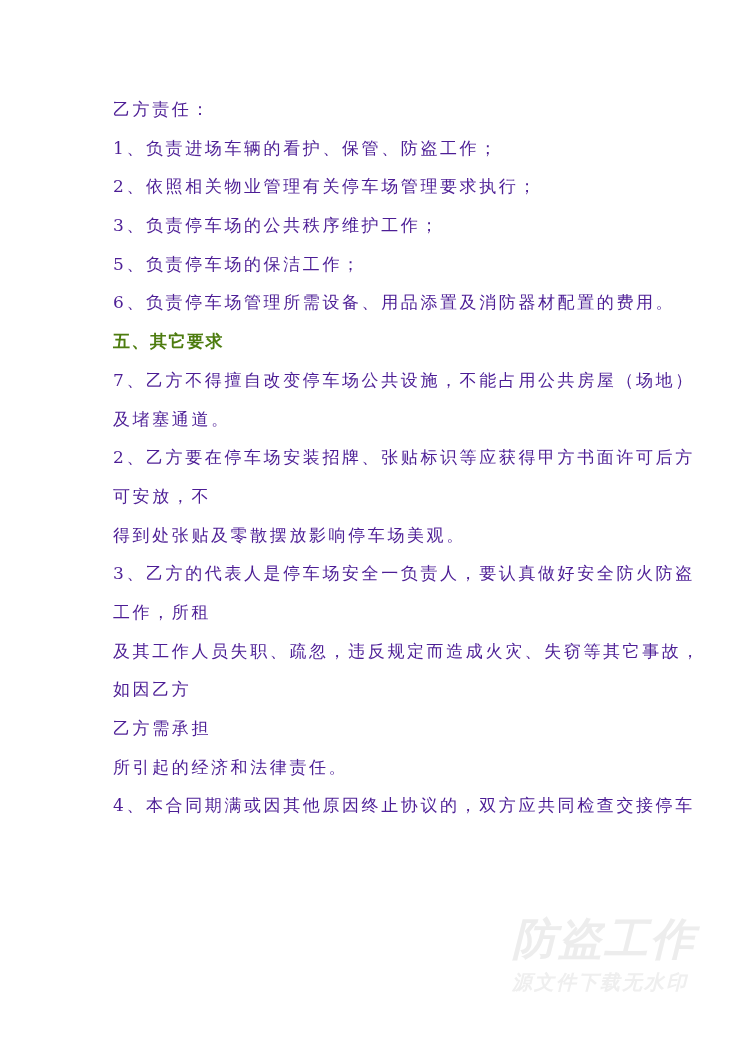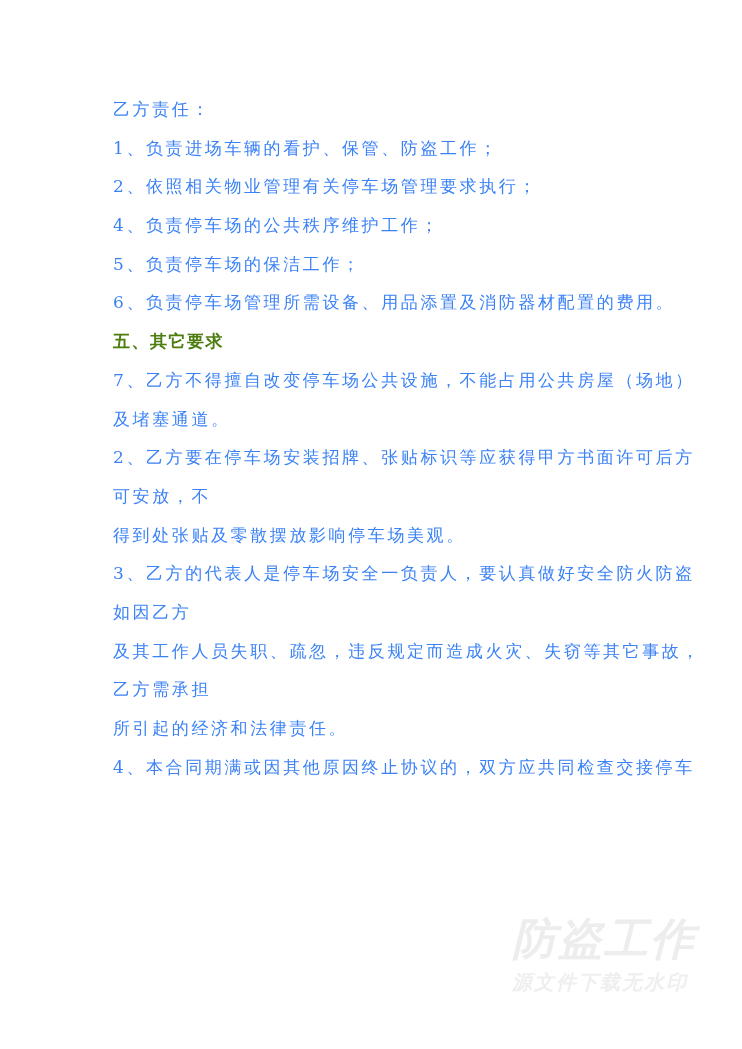--- a/index.html
+++ b/index.html
@@ -27,21 +27,21 @@
     left: 113px;
     top: 90px;
     width: 530px;
   }
   .line {
     height: 38.7px;
     line-height: 38.7px;
     font-size: 17px;
     letter-spacing: 2.6px;
     white-space: nowrap;
-    color: #3b82f6;
+    color: #4c1d95;
   }
   .heading {
     font-weight: bold;
     color: #4d7c0f;
     letter-spacing: 1.5px;
   }
   .watermark {
     position: absolute;
     left: 512px;
     top: 915px;
@@ -71,32 +71,33 @@
   }
 </style>
 </head>
 <body>
 
 <div class="page">
   <div class="content">
     <div class="line">乙方责任：</div>
     <div class="line">1、负责进场车辆的看护、保管、防盗工作；</div>
     <div class="line">2、依照相关物业管理有关停车场管理要求执行；</div>
-    <div class="line">4、负责停车场的公共秩序维护工作；</div>
+    <div class="line">3、负责停车场的公共秩序维护工作；</div>
     <div class="line">5、负责停车场的保洁工作；</div>
     <div class="line">6、负责停车场管理所需设备、用品添置及消防器材配置的费用。</div>
     <div class="line heading">五、其它要求</div>
     <div class="line">7、乙方不得擅自改变停车场公共设施，不能占用公共房屋（场地）</div>
     <div class="line">及堵塞通道。</div>
     <div class="line">2、乙方要在停车场安装招牌、张贴标识等应获得甲方书面许可后方</div>
     <div class="line">可安放，不</div>
     <div class="line">得到处张贴及零散摆放影响停车场美观。</div>
     <div class="line">3、乙方的代表人是停车场安全一负责人，要认真做好安全防火防盗</div>
+    <div class="line">工作，所租</div>
+    <div class="line">及其工作人员失职、疏忽，违反规定而造成火灾、失窃等其它事故，</div>
     <div class="line">如因乙方</div>
-    <div class="line">及其工作人员失职、疏忽，违反规定而造成火灾、失窃等其它事故，</div>
     <div class="line">乙方需承担</div>
     <div class="line">所引起的经济和法律责任。</div>
     <div class="line">4、本合同期满或因其他原因终止协议的，双方应共同检查交接停车</div>
   </div>
 
   <div class="watermark">
     <div class="wm-main">防盗工作</div>
     <div class="wm-sub">源文件下载无水印</div>
   </div>
 </div>

